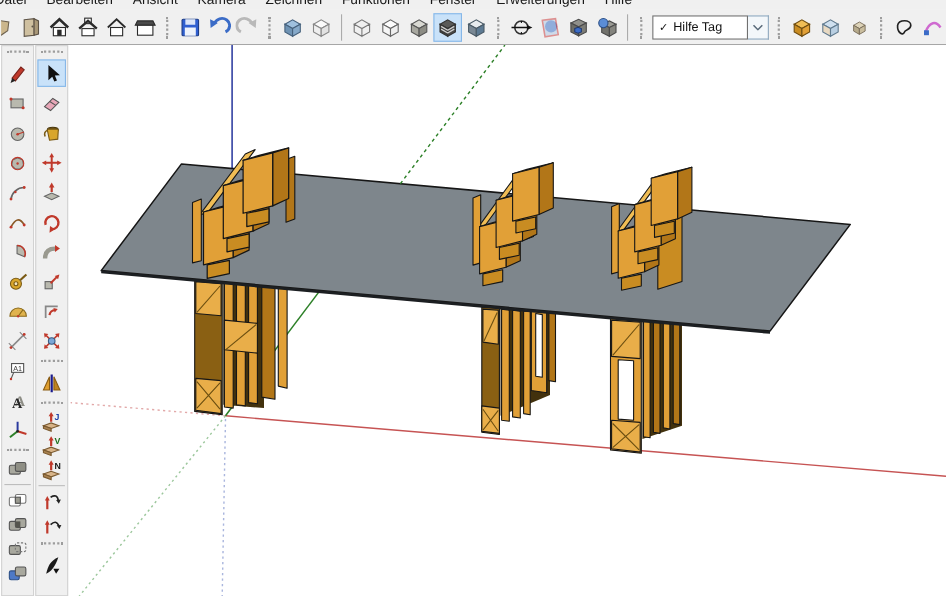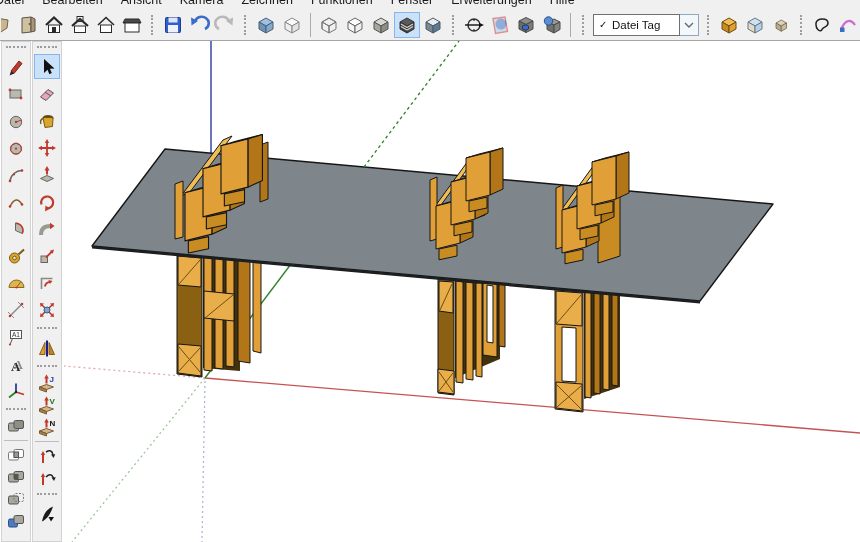--- a/index.html
+++ b/index.html
@@ -203,21 +203,21 @@
       <path d="M6,8 L13,11 L13,19 L6,15.5 Z" fill="#72726c" stroke="#4a4a4a"></path>
       <path d="M19,8 L13,11 L13,19 L19,15.5 Z" fill="#84847e" stroke="#4a4a4a"></path>
       <circle cx="7.5" cy="7" r="4.2" fill="#5b8dd6" stroke="#2c4f86"></circle>
       </svg>
   </div>
   <div class="sep-v"></div>
   <div class="grip-v"></div>
   <div class="tagdrop">
     <div class="tagfield">
       <span class="tagcheck">✓</span>
-      <span>Datei Tag</span>
+      <span>Hilfe Tag</span>
     </div>
     <div class="tagbtn">
       <svg width="10" height="6">
         <polyline points="1,1 5,5 9,1" fill="none" stroke="#5a6b7a" stroke-width="1.4"></polyline>
         </svg>
     </div>
   </div>
   <div class="grip-v"></div>
   <div class="tcell">
     <svg width="22" height="22">

